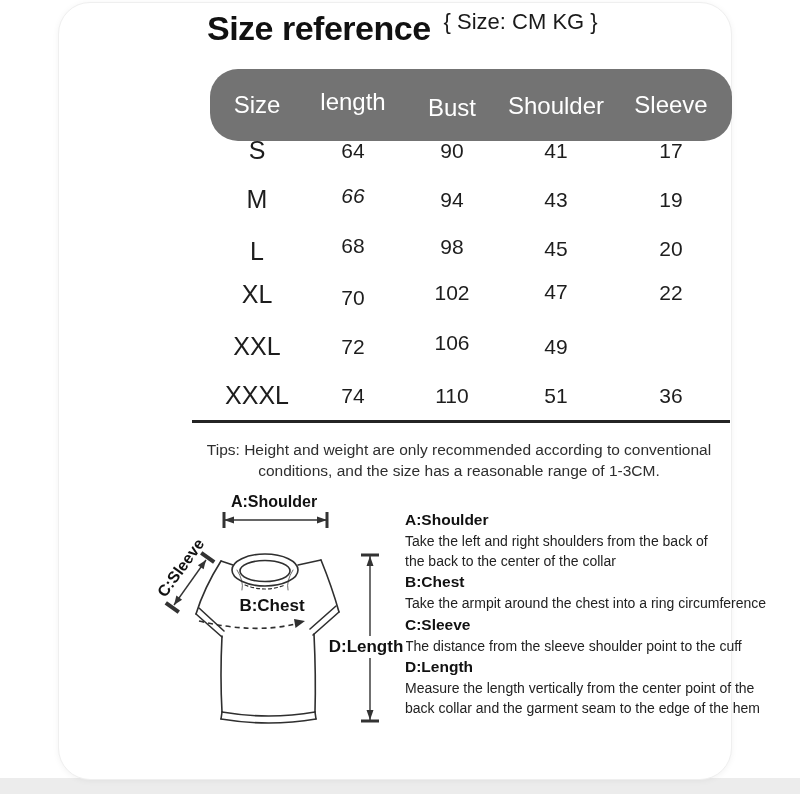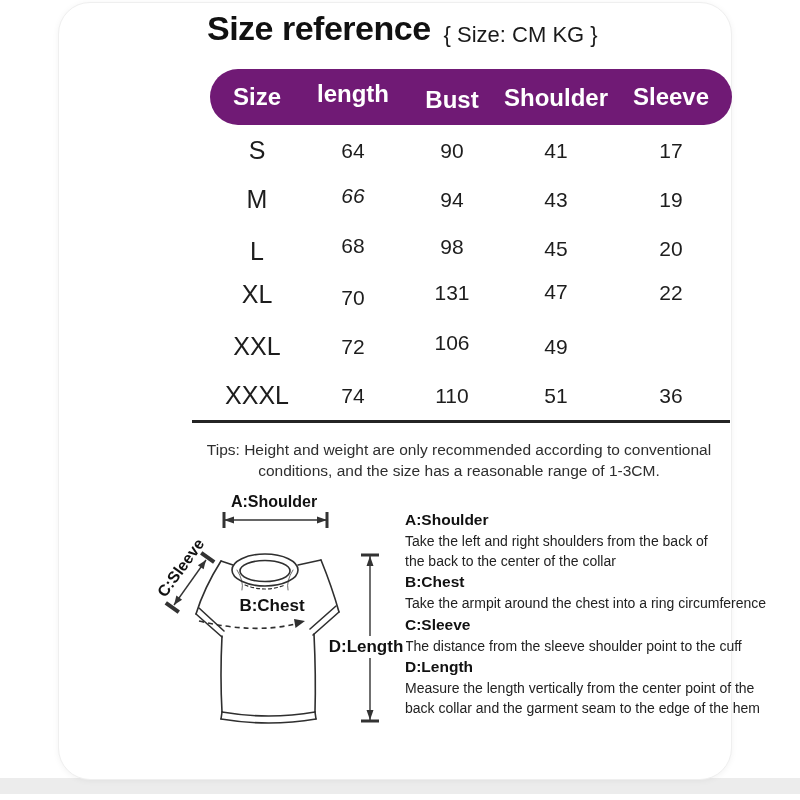--- a/index.html
+++ b/index.html
@@ -3,28 +3,28 @@
 <meta charset="utf-8">
 <style>
   html,body{margin:0;padding:0;background:#ffffff;}
   .screen{position:relative;width:800px;height:800px;background:#ffffff;overflow:hidden;
           font-family:"Liberation Sans", sans-serif;color:#1c1c1c;}
   .bottom-strip{position:absolute;left:0;top:778px;width:800px;height:16px;background:#ececec;}
   .card{position:absolute;left:58px;top:2px;width:672px;height:776px;background:#ffffff;
         border:1px solid #efefef;border-radius:32px;box-shadow:0 1px 6px rgba(0,0,0,0.05);}
 
   
-  .title-row{position:absolute;left:148px;top:6px;display:flex;align-items:flex-end;gap:13px;}
+  .title-row{position:absolute;left:148px;top:6px;display:flex;align-items:flex-start;gap:13px;}
   .page-title{font-size:34px;font-weight:bold;letter-spacing:-0.5px;color:#111;}
   .unit-note{font-size:22px;color:#1a1a1a;}
 
   
   .grid-cols{display:grid;grid-template-columns:94px 98px 100px 108px 122px;}
-  .pill{position:absolute;left:151px;top:66px;width:522px;height:56px;border-radius:28px;
-        background:#701a75;align-items:center;font-weight:bold;}
+  .pill{position:absolute;left:151px;top:66px;width:522px;height:72px;border-radius:28px;
+        background:#737373;align-items:center;}
   .pill .hcell{color:#ffffff;font-size:24px;text-align:center;}
   .pill .hcell:nth-child(2){transform:translateY(-3px);}
   .pill .hcell:nth-child(3){transform:translateY(3px);text-align:center;}
   .pill .hcell:nth-child(4){transform:translateY(1px);}
   .tbody{position:absolute;left:151px;top:123px;width:522px;}
   .trow{height:49px;align-items:center;}
   .cell{text-align:center;font-size:21px;color:#1d1d1d;}
   .c-size{font-size:25px;}
   .trow:nth-child(2) .c-len{transform:translateY(-4px);font-style:italic;}
   .trow:nth-child(3) .c-size{transform:translateY(3px);}
@@ -94,21 +94,21 @@
       <div class="trow grid-cols">
         <span class="cell c-size">L</span>
         <span class="cell c-len">68</span>
         <span class="cell c-bust">98</span>
         <span class="cell c-sh">45</span>
         <span class="cell c-sl">20</span>
       </div>
       <div class="trow grid-cols">
         <span class="cell c-size">XL</span>
         <span class="cell c-len">70</span>
-        <span class="cell c-bust">131</span>
+        <span class="cell c-bust">102</span>
         <span class="cell c-sh">47</span>
         <span class="cell c-sl">22</span>
       </div>
       <div class="trow grid-cols">
         <span class="cell c-size">XXL</span>
         <span class="cell c-len">72</span>
         <span class="cell c-bust">106</span>
         <span class="cell c-sh">49</span>
       </div>
       <div class="trow grid-cols">

